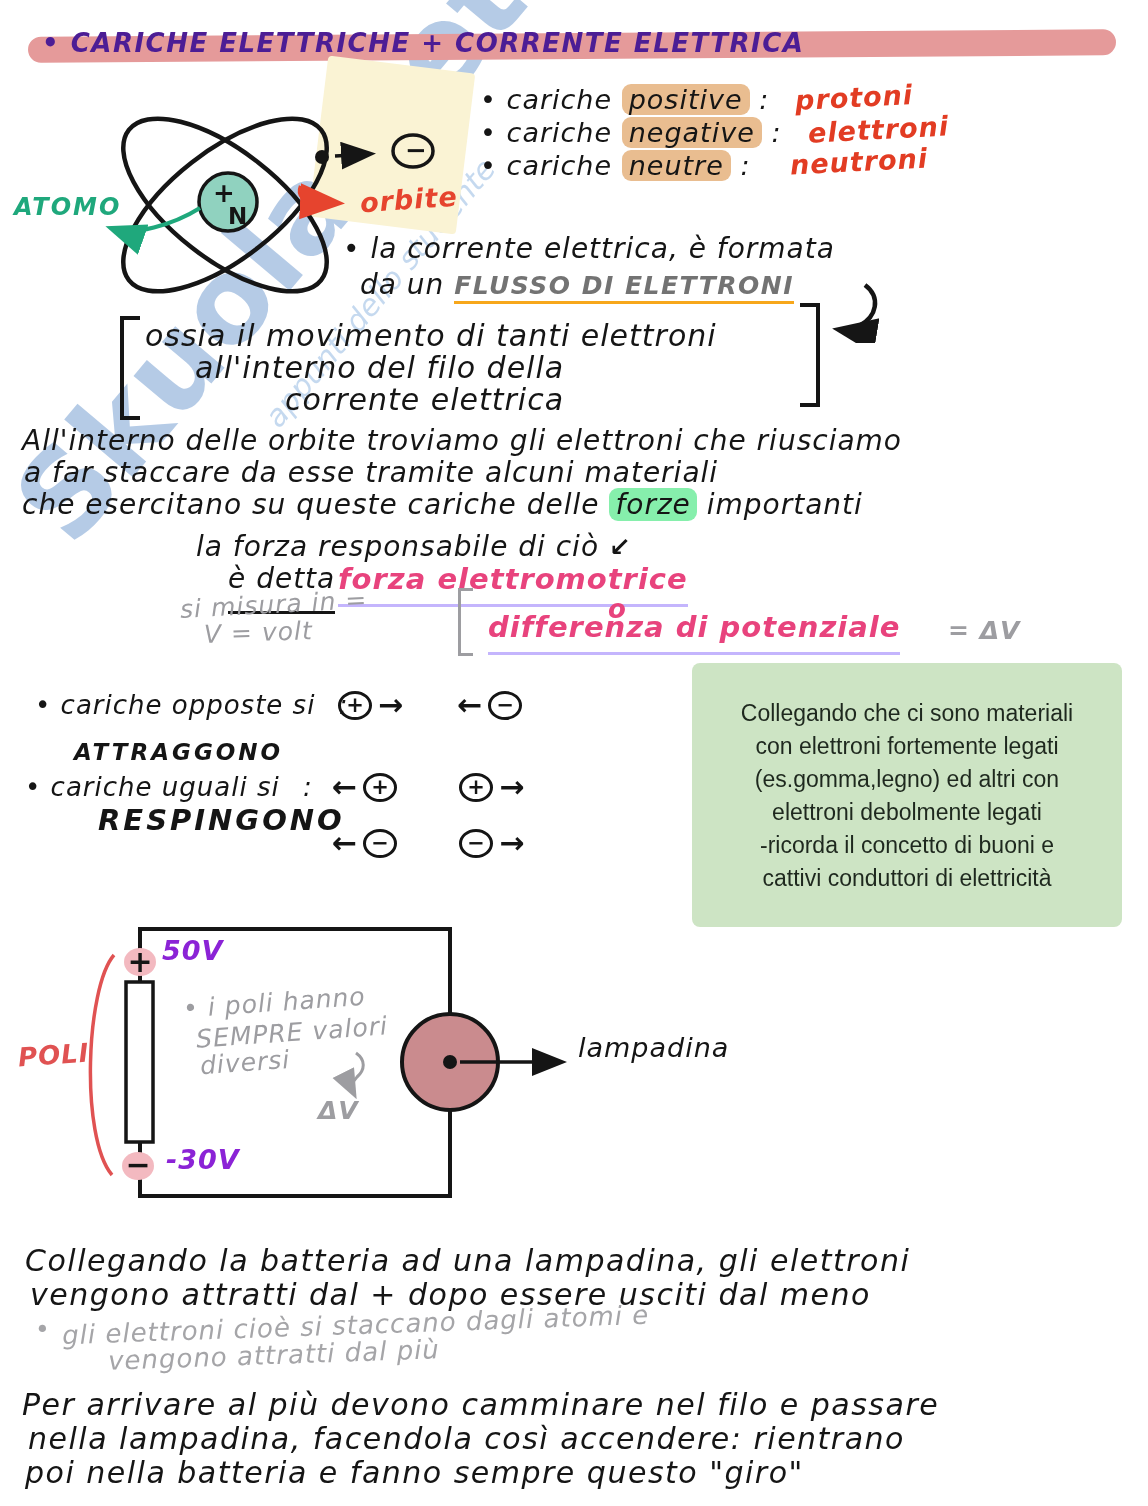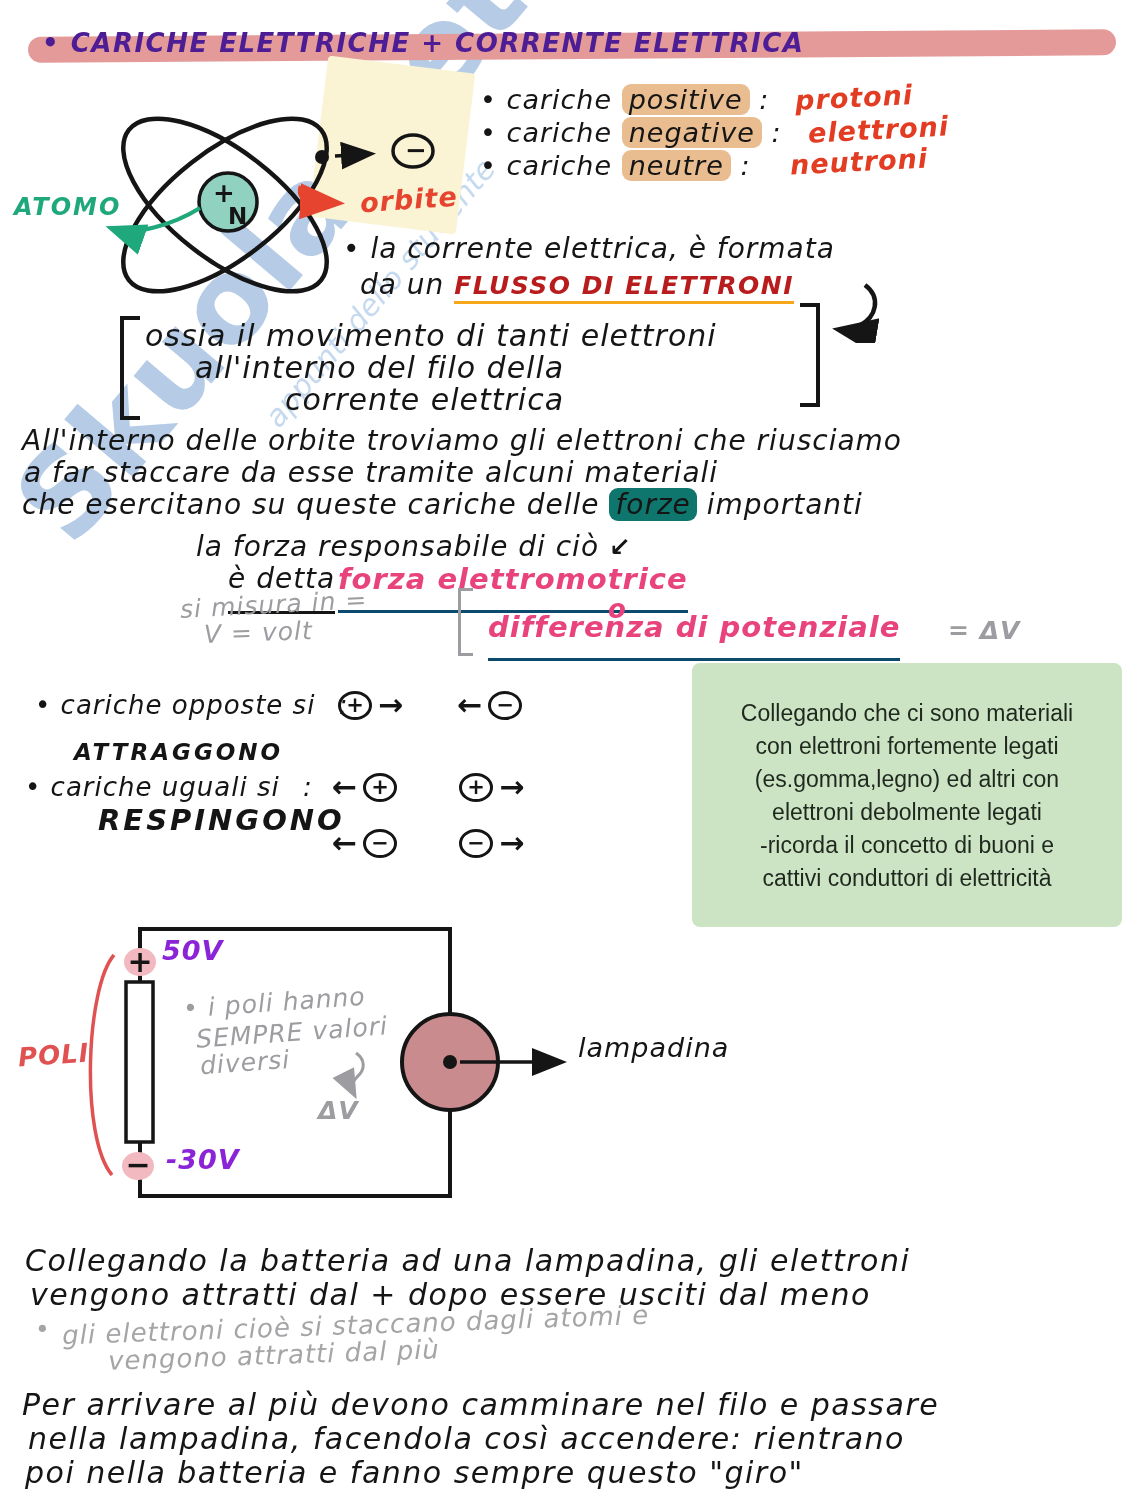--- a/index.html
+++ b/index.html
@@ -5,41 +5,41 @@
   html,body{margin:0;padding:0;background:#ffffff;}
   #page{position:relative;width:1148px;height:1506px;background:#ffffff;overflow:hidden;
         font-family:"DejaVu Sans",sans-serif;}
   .abs{position:absolute;}
   .hand{font-family:"DejaVu Sans",sans-serif;font-style:italic;color:#151515;letter-spacing:1px;}
   .gray{color:#9d9da1;}
   .pink{color:#e8437d;}
   .purple{color:#8b23d6;font-weight:bold;}
   .redtx{color:#e23c23;}
   .teal{color:#1fa87c;}
-  .orange{color:#b91c1c;text-align:center;}
+  .orange{color:#737373;text-align:center;}
   .hl-tan{background:#e9bd90;border-radius:9px;padding:0 7px;}
-  .hl-pink{background:#0f766e;border-radius:9px;padding:0 6px;}
+  .hl-pink{background:#86efac;border-radius:9px;padding:0 6px;}
   .titlebar{background:#e59a9a;border-radius:13px;transform:rotate(-0.4deg);}
   .watermark-big{font-weight:bold;color:rgba(90,140,200,0.45);text-align:center;}
   .watermark-script{font-style:italic;color:rgba(150,185,225,0.55);text-align:center;}
   .bracket-l{width:16px;height:96px;border:4px solid #151515;border-right:none;}
   .bracket-r{width:16px;height:96px;border:4px solid #151515;border-left:none;}
   .gbracket-l{width:12px;height:62px;border:3.5px solid #9d9da1;border-right:none;}
   .diagram{display:flex;align-items:center;gap:6px;font-style:normal;}
   .csign{width:28px;height:23px;border:3.5px solid #151515;border-radius:50%;display:flex;
          align-items:center;justify-content:center;font-size:21px;font-weight:bold;color:#151515;}
   .arr{font-size:30px;font-weight:bold;line-height:1;color:#151515;}
   .gap42{width:42px;} .gap50{width:50px;}
   .capslbl{font-style:italic;font-weight:600;letter-spacing:3px;color:#151515;}
   .notebox{background:#cde4c4;border-radius:8px;text-align:center;
            font-family:"Liberation Sans",sans-serif;color:#1e281e;}
   .notebox .ln{font-size:23px;line-height:33px;}
   .svgt{font-family:"DejaVu Sans",sans-serif;font-weight:bold;fill:#151515;}
   .underline-ink{border-bottom:3px solid #151515;padding-bottom:16px;}
-  .underline-pink{border-bottom:3px solid #0c4a6e;padding-bottom:14px;}
+  .underline-pink{border-bottom:3px solid #c4b5fd;padding-bottom:8px;}
   .underline-orange{border-bottom:3px solid #f7a71b;padding-bottom:1px;}
 </style>
 </head>
 <body>
 
 <div id="page">
 
   <div class="abs watermark-big" style="left:-90px;top:175px;width:720px;height:150px;line-height:150px;font-size:118px;transform:rotate(-50deg);">Skuola.net</div>
   <div class="abs watermark-script" style="left:170px;top:275px;width:420px;font-size:30px;transform:rotate(-50deg);">appunti dello studente</div>
 

